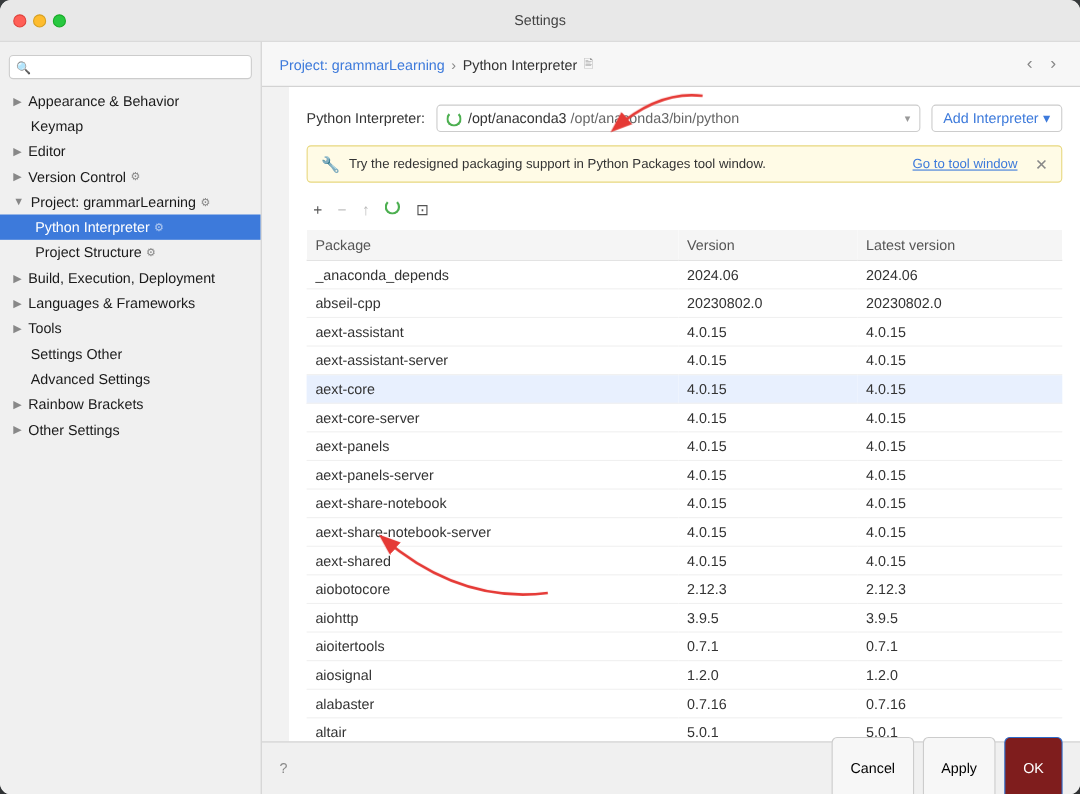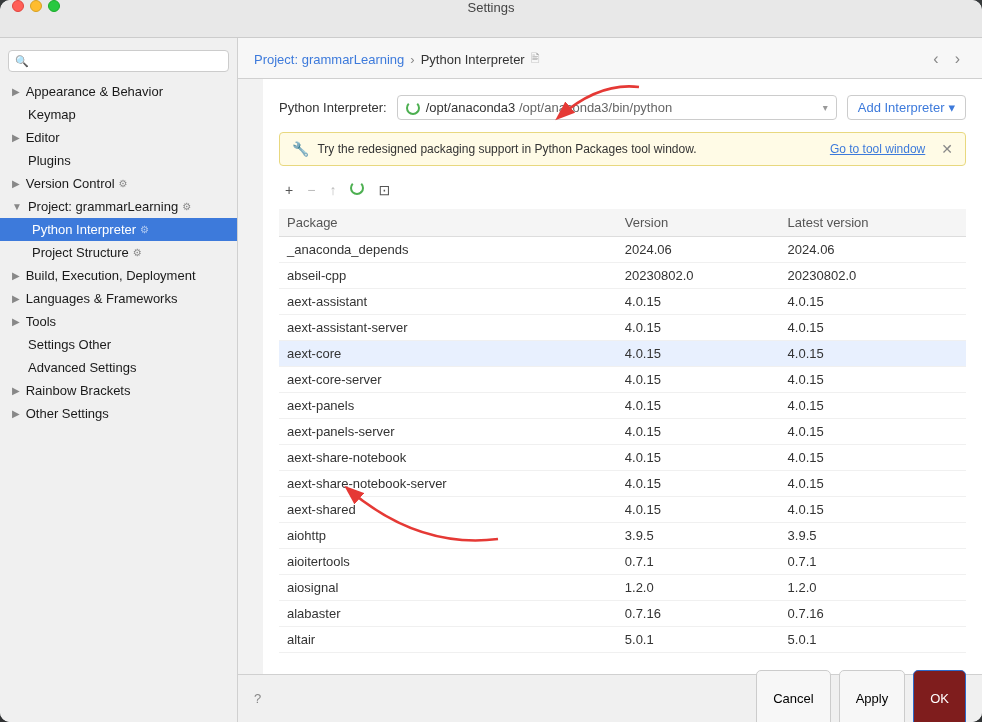--- a/index.html
+++ b/index.html
@@ -20,21 +20,21 @@
       box-shadow: 0 20px 60px rgba(0,0,0,0.5);
       display: flex;
       flex-direction: column;
       overflow: hidden;
     }
     .title-bar {
       height: 38px;
       background: #e8e8e8;
       border-bottom: 1px solid #ccc;
       display: flex;
-      align-items: flex-start;
+      align-items: center;
       justify-content: center;
       position: relative;
       border-radius: 10px 10px 0 0;
     }
     .traffic-lights {
       position: absolute;
       left: 12px;
       display: flex;
       gap: 6px;
     }
@@ -361,23 +361,20 @@
       <div class="sidebar-item parent">
         <span class="chevron">▶</span>
         <span>Appearance &amp; Behavior</span>
       </div>
       <div class="sidebar-item">
         <span style="padding-left:16px">Keymap</span>
       </div>
       <div class="sidebar-item parent">
         <span class="chevron">▶</span>
         <span>Editor</span>
-      </div>
-      <div class="sidebar-item">
-        <span style="padding-left:16px">Plugins</span>
       </div>
       <div class="sidebar-item parent">
         <span class="chevron">▶</span>
         <span>Version Control</span>
         <span class="sidebar-icon">⚙</span>
       </div>
       <div class="sidebar-item parent">
         <span class="chevron">▼</span>
         <span>Project: grammarLearning</span>
         <span class="sidebar-icon">⚙</span>
@@ -542,20 +539,25 @@
                   <td>aext-share-notebook-server</td>
                   <td>4.0.15</td>
                   <td>4.0.15</td>
                 </tr>
                 <tr>
                   <td>aext-shared</td>
                   <td>4.0.15</td>
                   <td>4.0.15</td>
                 </tr>
                 <tr>
+                  <td>aiobotocore</td>
+                  <td>2.12.3</td>
+                  <td>2.12.3</td>
+                </tr>
+                <tr>
                   <td>aiohttp</td>
                   <td>3.9.5</td>
                   <td>3.9.5</td>
                 </tr>
                 <tr>
                   <td>aioitertools</td>
                   <td>0.7.1</td>
                   <td>0.7.1</td>
                 </tr>
                 <tr>

